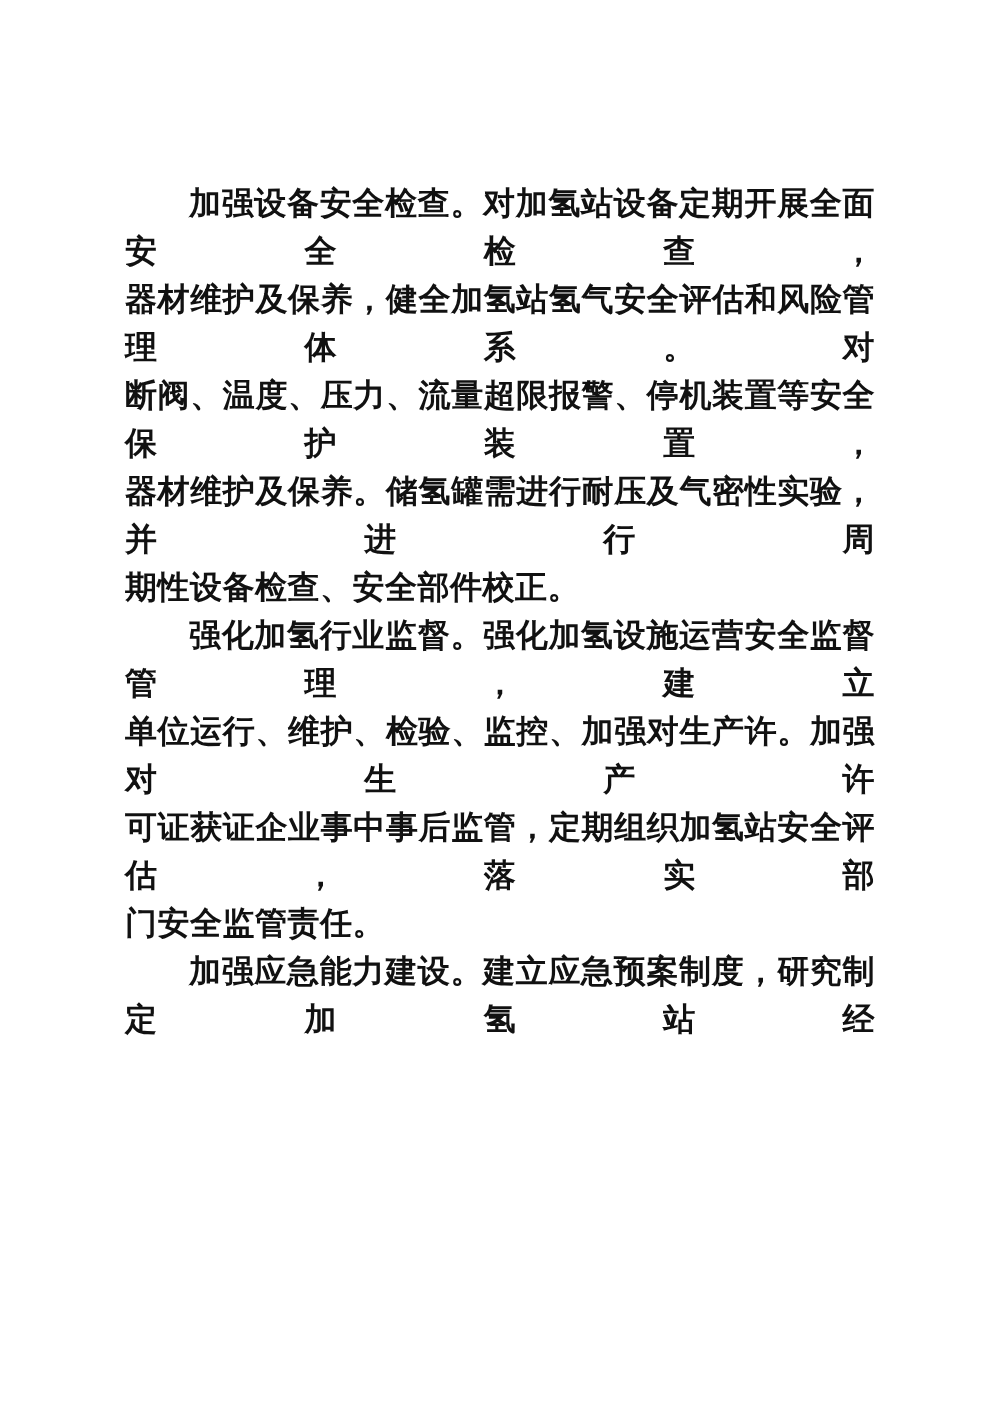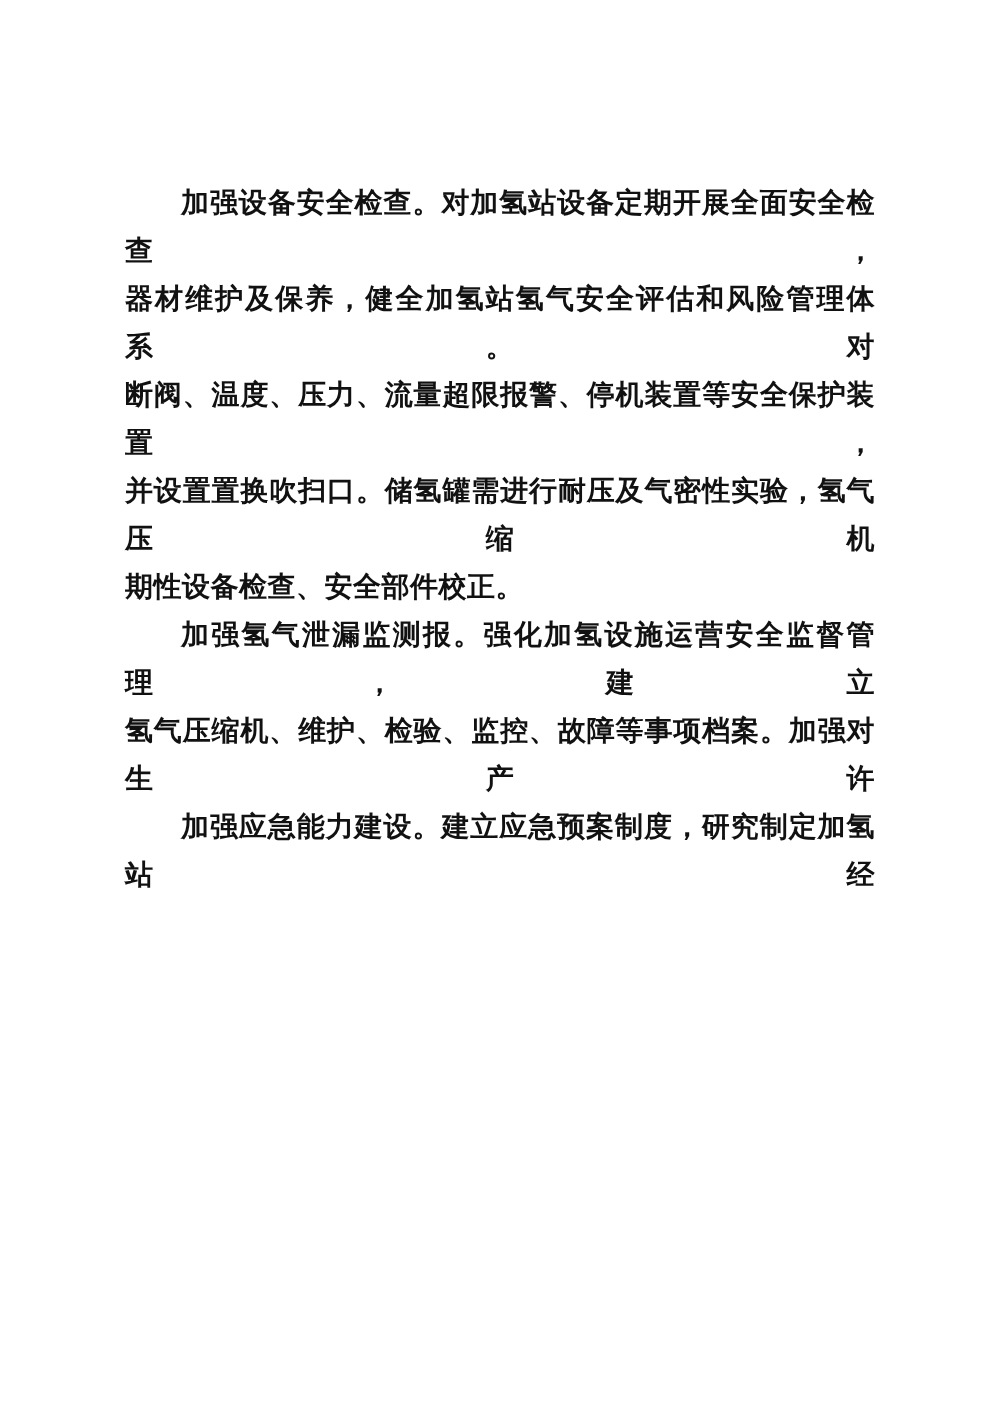--- a/index.html
+++ b/index.html
@@ -16,21 +16,21 @@
   }
   .page {
     position: absolute;
     inset: 0;
     background: #ffffff;
     box-sizing: border-box;
     padding: 179px 125px 0 125px;
   }
   .body-text { width: 750px; }
   .line {
-    font-size: 28px;
+    font-size: 32px;
     line-height: 48px;
     font-weight: bold;
     letter-spacing: 0.5px;
     white-space: nowrap;
     text-align: left;
   }
   
   .line.just {
     white-space: normal;
     text-align: justify;
@@ -43,27 +43,29 @@
 <body>
 
 <div class="page">
 
   <div class="body-text">
 
     <div class="para">
       <div class="line just indent">加强设备安全检查。对加氢站设备定期开展全面安全检查，</div>
       <div class="line just">器材维护及保养，健全加氢站氢气安全评估和风险管理体系。对</div>
       <div class="line just">断阀、温度、压力、流量超限报警、停机装置等安全保护装置，</div>
-      <div class="line just">并设置置换吹扫口。储氢罐需进行耐压及气密性实验，氢气压缩机</div>
+      <div class="line just">器材维护及保养。储氢罐需进行耐压及气密性实验，并进行周</div>
       <div class="line">期性设备检查、安全部件校正。</div>
     </div>
 
     <div class="para">
-      <div class="line just indent">加强氢气泄漏监测报。强化加氢设施运营安全监督管理，建立</div>
-      <div class="line just">氢气压缩机、维护、检验、监控、故障等事项档案。加强对生产许</div>
+      <div class="line just indent">强化加氢行业监督。强化加氢设施运营安全监督管理，建立</div>
+      <div class="line just">单位运行、维护、检验、监控、加强对生产许。加强对生产许</div>
+      <div class="line just">可证获证企业事中事后监管，定期组织加氢站安全评估，落实部</div>
+      <div class="line">门安全监管责任。</div>
     </div>
 
     <div class="para">
       <div class="line just indent">加强应急能力建设。建立应急预案制度，研究制定加氢站经</div>
 
     </div>
 
   </div>
 
 </div>

